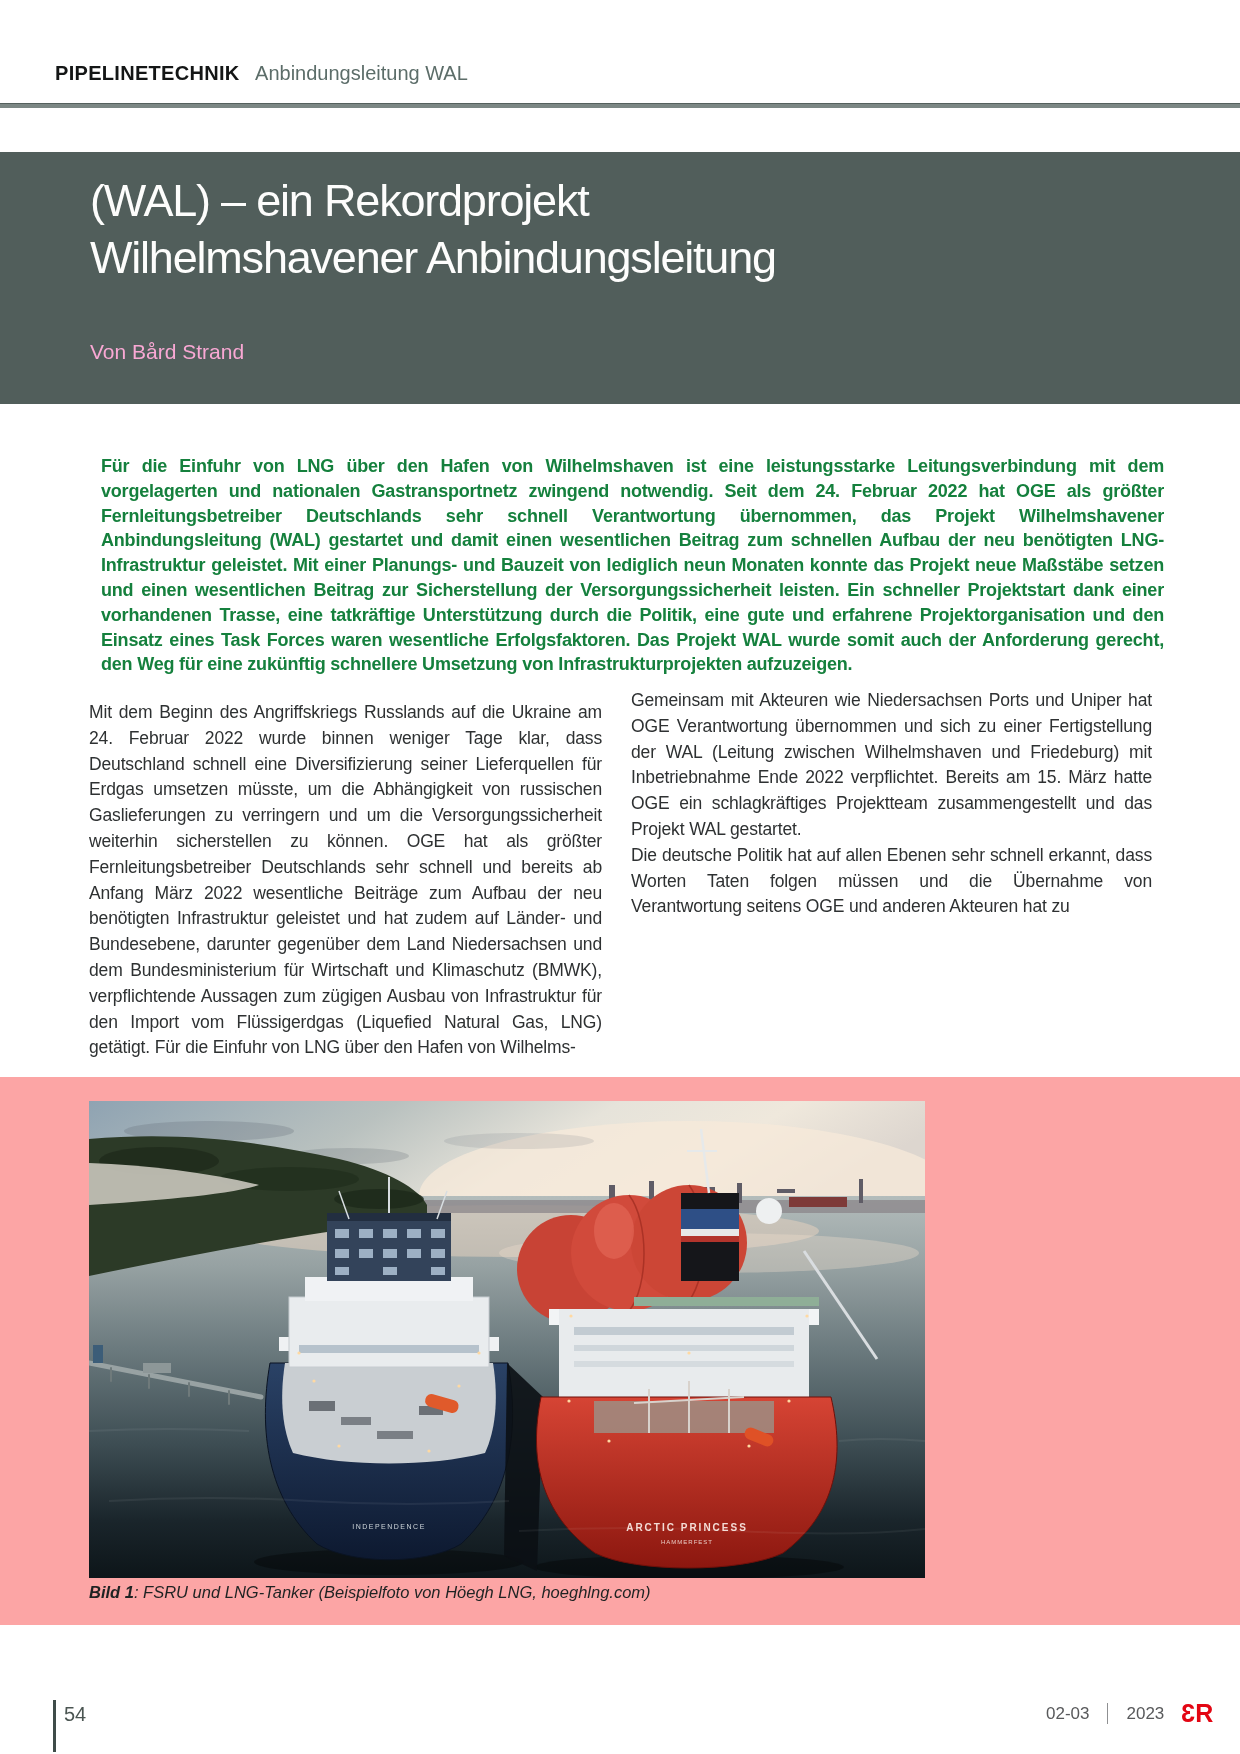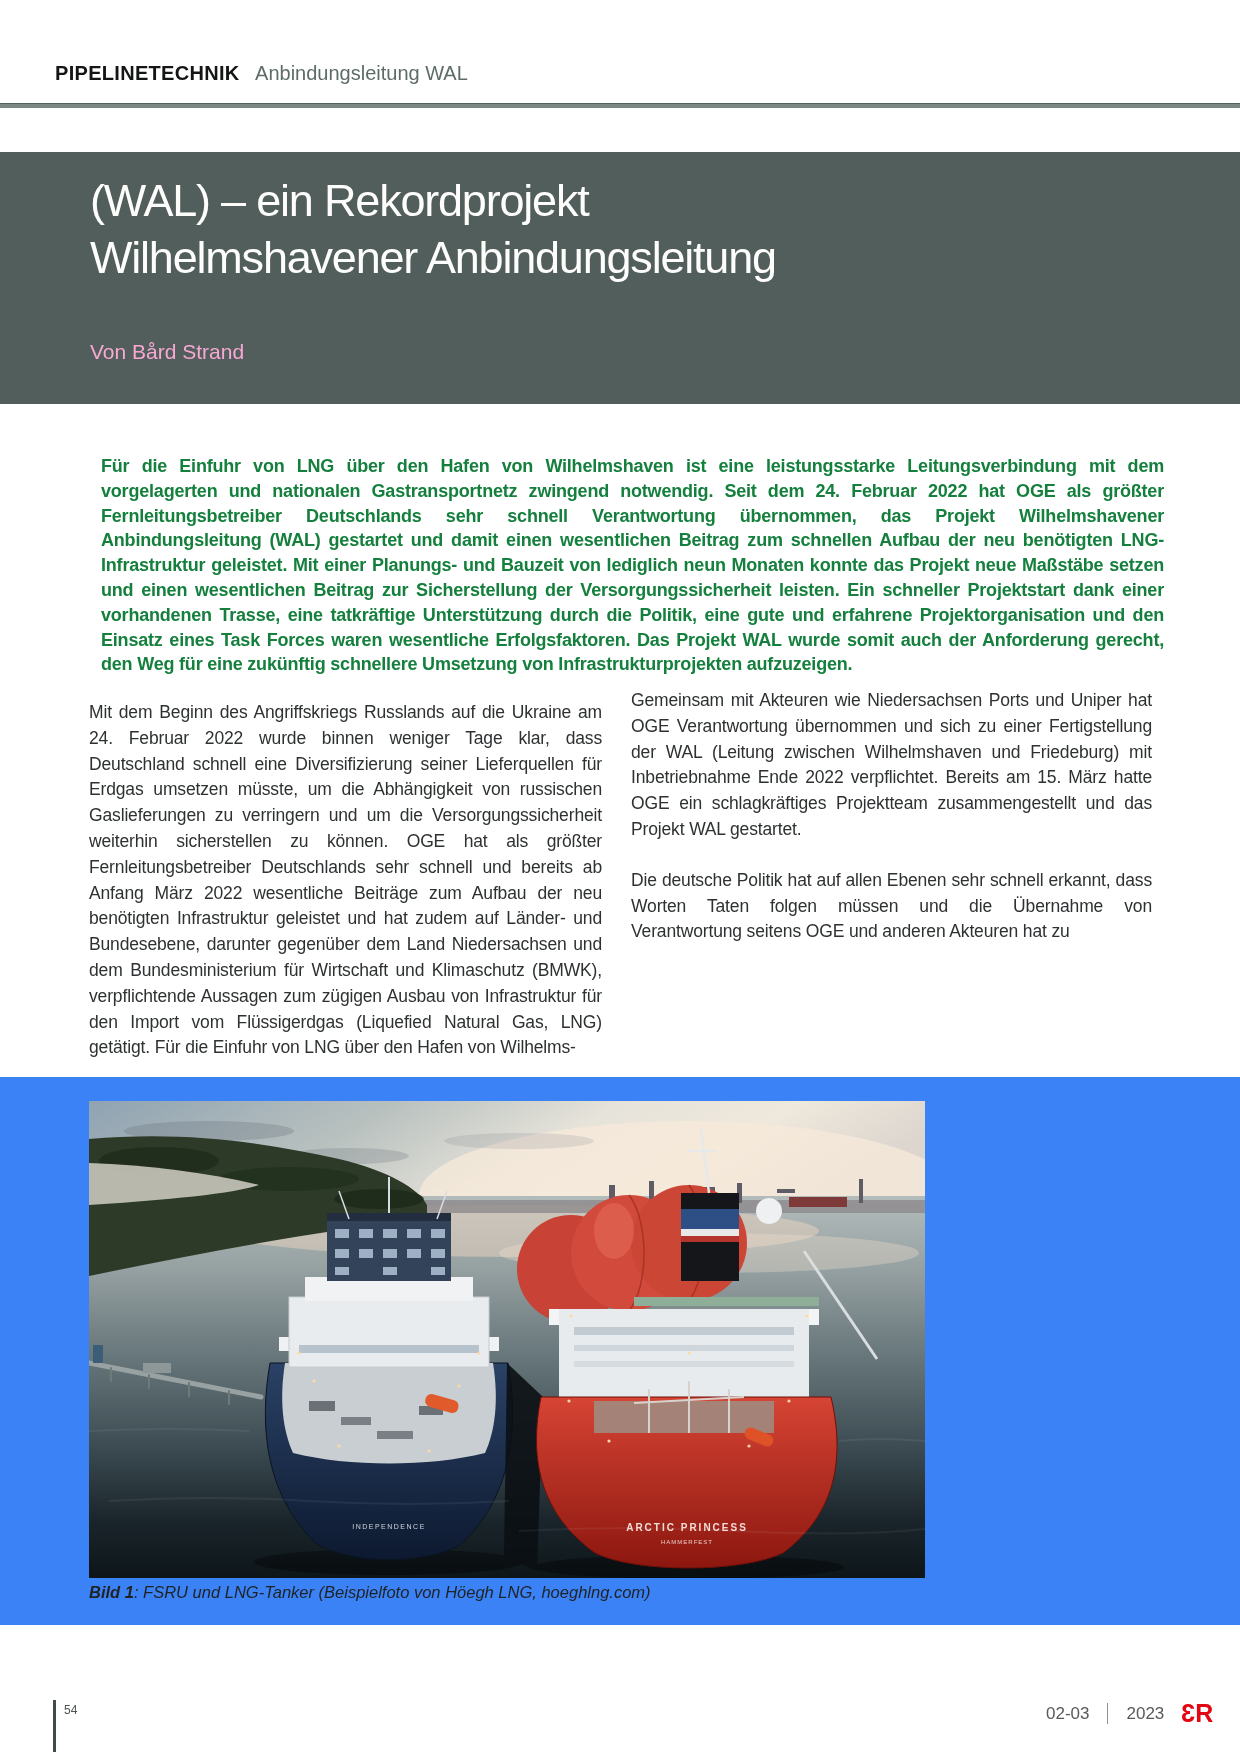--- a/index.html
+++ b/index.html
@@ -23,31 +23,31 @@
   .byline{position:absolute;left:90px;top:188px;font-size:21px;color:#f9a8d4;}
   
   .lede{position:absolute;left:101px;top:436px;width:1063px;
     font-weight:700;font-size:18px;line-height:24.8px;
     letter-spacing:-.2px;color:#15803d;text-align:justify;}
   
   .col{position:absolute;top:688px;font-size:17.5px;line-height:25.8px;
     letter-spacing:-.15px;color:#2e3132;text-align:justify;hyphens:auto;}
   .col p{margin:0;}
   .col p + p{margin-top:0;}
-  .col p.spaced{margin-top:25px;}
+  .col p.spaced{}
   .col-left{left:89px;width:513px;margin-top:12px;}
   .col-right{left:631px;width:521px;}
   
-  .photo-band{position:absolute;left:0;top:1077px;width:1240px;height:548px;background:#3b82f6;}
+  .photo-band{position:absolute;left:0;top:1077px;width:1240px;height:548px;background:#fca5a5;}
   .photo{position:absolute;left:89px;top:24px;width:836px;height:477px;display:block;}
   .caption{position:absolute;left:89px;top:506px;font-size:16.5px;font-style:italic;color:#1f2323;}
   .caption .cap-label{font-weight:700;}
   
   .pagenum-bar{position:absolute;left:53px;top:1700px;width:3px;height:52px;background:#3f4c49;}
-  .pagenum{position:absolute;left:64px;top:1703px;font-size:12px;color:#4b5552;}
+  .pagenum{position:absolute;left:64px;top:1703px;font-size:20px;color:#4b5552;}
   .footer-right{position:absolute;left:1046px;top:1701px;display:flex;align-items:center;gap:18px;}
   .issue-text{font-size:17px;color:#58595b;}
   .issue-divider{width:1px;height:21px;background:#8f9092;}
   .logo{display:flex;align-items:center;font-weight:800;font-size:25px;color:#e30613;letter-spacing:-1px;line-height:1;}
   .logo .mirrored{display:inline-block;transform:scaleX(-1);}
 </style>
 </head>
 <body>
 
 <div class="page">

